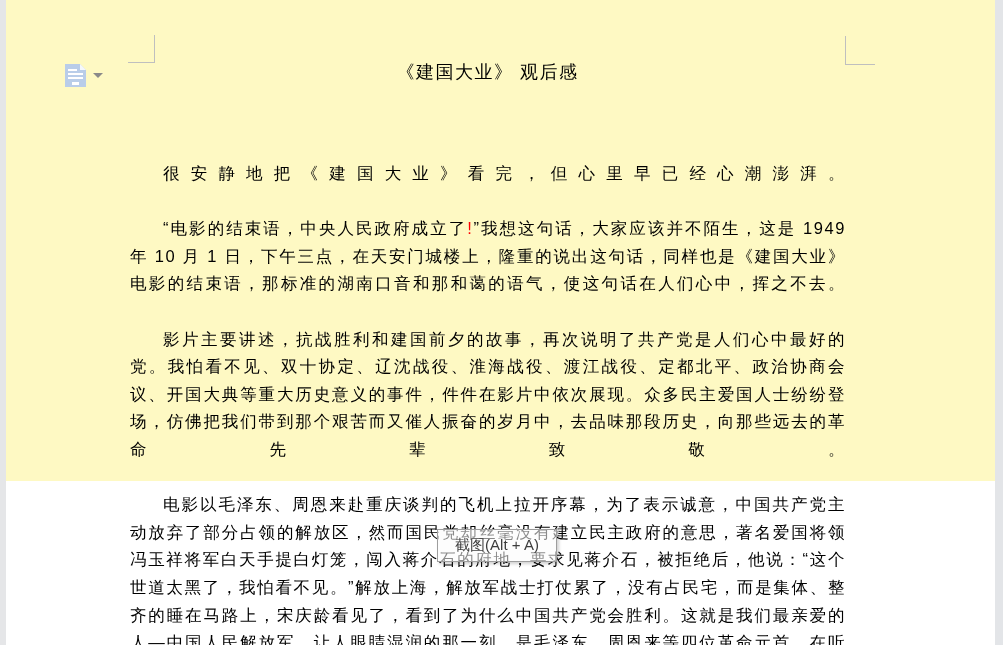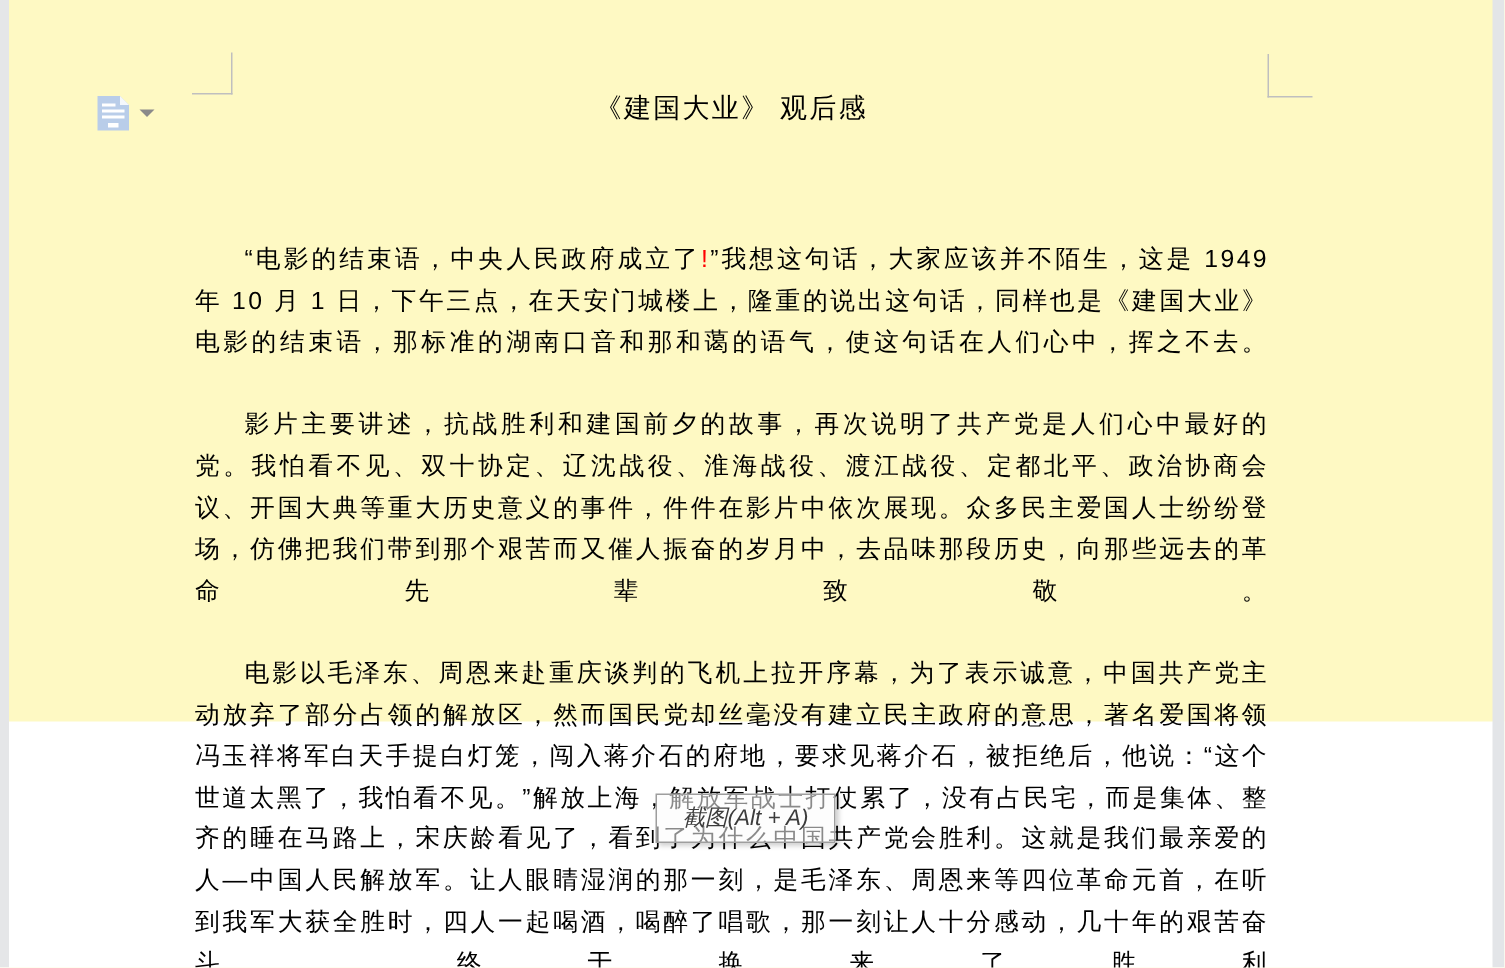--- a/index.html
+++ b/index.html
@@ -32,21 +32,21 @@
               text-align:justify; letter-spacing:1.6px; }
   .doc-body p { text-align:justify; }
   .doc-body p.indent { text-indent:2em; }
   .doc-body p:after { content:""; display:inline-block; width:100%; }
 
   
   .shot-tip { position:absolute; left:437px; top:529px; width:120px; height:33px;
               border:1px solid #9e9e9e; background:rgba(252,252,252,0.55);
               box-shadow:2px 2px 3px rgba(0,0,0,0.18);
               display:flex; align-items:center; justify-content:center;
-              font-size:15px; color:#3c3c3c; letter-spacing:0; white-space:nowrap;font-style:italic; }
+              font-size:15px; color:#3c3c3c; letter-spacing:0; white-space:nowrap; }
 </style>
 </head>
 <body>
 
 <div class="stage">
 
   <div class="edge-left"></div>
   <div class="edge-right"></div>
 
   <div class="mark-tl"></div>
@@ -62,20 +62,21 @@
         <rect x="4" y="15" width="15" height="2" fill="#ffffff"></rect>
         <rect x="8" y="20" width="7" height="3" fill="#ffffff"></rect>
       </svg>
     </span>
     <span class="caret-down"></span>
   </div>
 
   <div class="doc-title">《建国大业》 观后感</div>
 
   <div class="doc-body">
+      <p class="indent"><span>很安静地把《建国大业》看完，但心里早已经心潮澎湃。</span></p>
       <p class="indent"><span>“电影的结束语，中央人民政府成立了</span><span style="color: rgb(255, 0, 0);">!</span><span>”我想这句话，大家应该并不陌生，这是 1949 年 10 月 1 日，下午三点，在天安门城楼上，隆重的说出这句话，同样也是《建国大业》电影的结束语，那标准的湖南口音和那和蔼的语气，使这句话在人们心中，挥之不去。</span></p>
       <p class="indent"><span>影片主要讲述，抗战胜利和建国前夕的故事，再次说明了共产党是人们心中最好的党。我怕看不见、双十协定、辽沈战役、淮海战役、渡江战役、定都北平、政治协商会议、开国大典等重大历史意义的事件，件件在影片中依次展现。众多民主爱国人士纷纷登场，仿佛把我们带到那个艰苦而又催人振奋的岁月中，去品味那段历史，向那些远去的革命先辈致敬。</span></p>
       <p class="indent"><span>电影以毛泽东、周恩来赴重庆谈判的飞机上拉开序幕，为了表示诚意，中国共产党主动放弃了部分占领的解放区，然而国民党却丝毫没有建立民主政府的意思，著名爱国将领冯玉祥将军白天手提白灯笼，闯入蒋介石的府地，要求见蒋介石，被拒绝后，他说：“这个世道太黑了，我怕看不见。”解放上海，解放军战士打仗累了，没有占民宅，而是集体、整齐的睡在马路上，宋庆龄看见了，看到了为什么中国共产党会胜利。这就是我们最亲爱的人—中国人民解放军。让人眼睛湿润的那一刻，是毛泽东、周恩来等四位革命元首，在听到我军大获全胜时，四人一起喝酒，喝醉了唱歌，那一刻让人十分感动，几十年的艰苦奋斗，终于换来了胜利</span></p>
     </div>
 
   <div class="shot-tip">
     <span>截图(Alt + A)</span>
   </div>
 
 </div>

